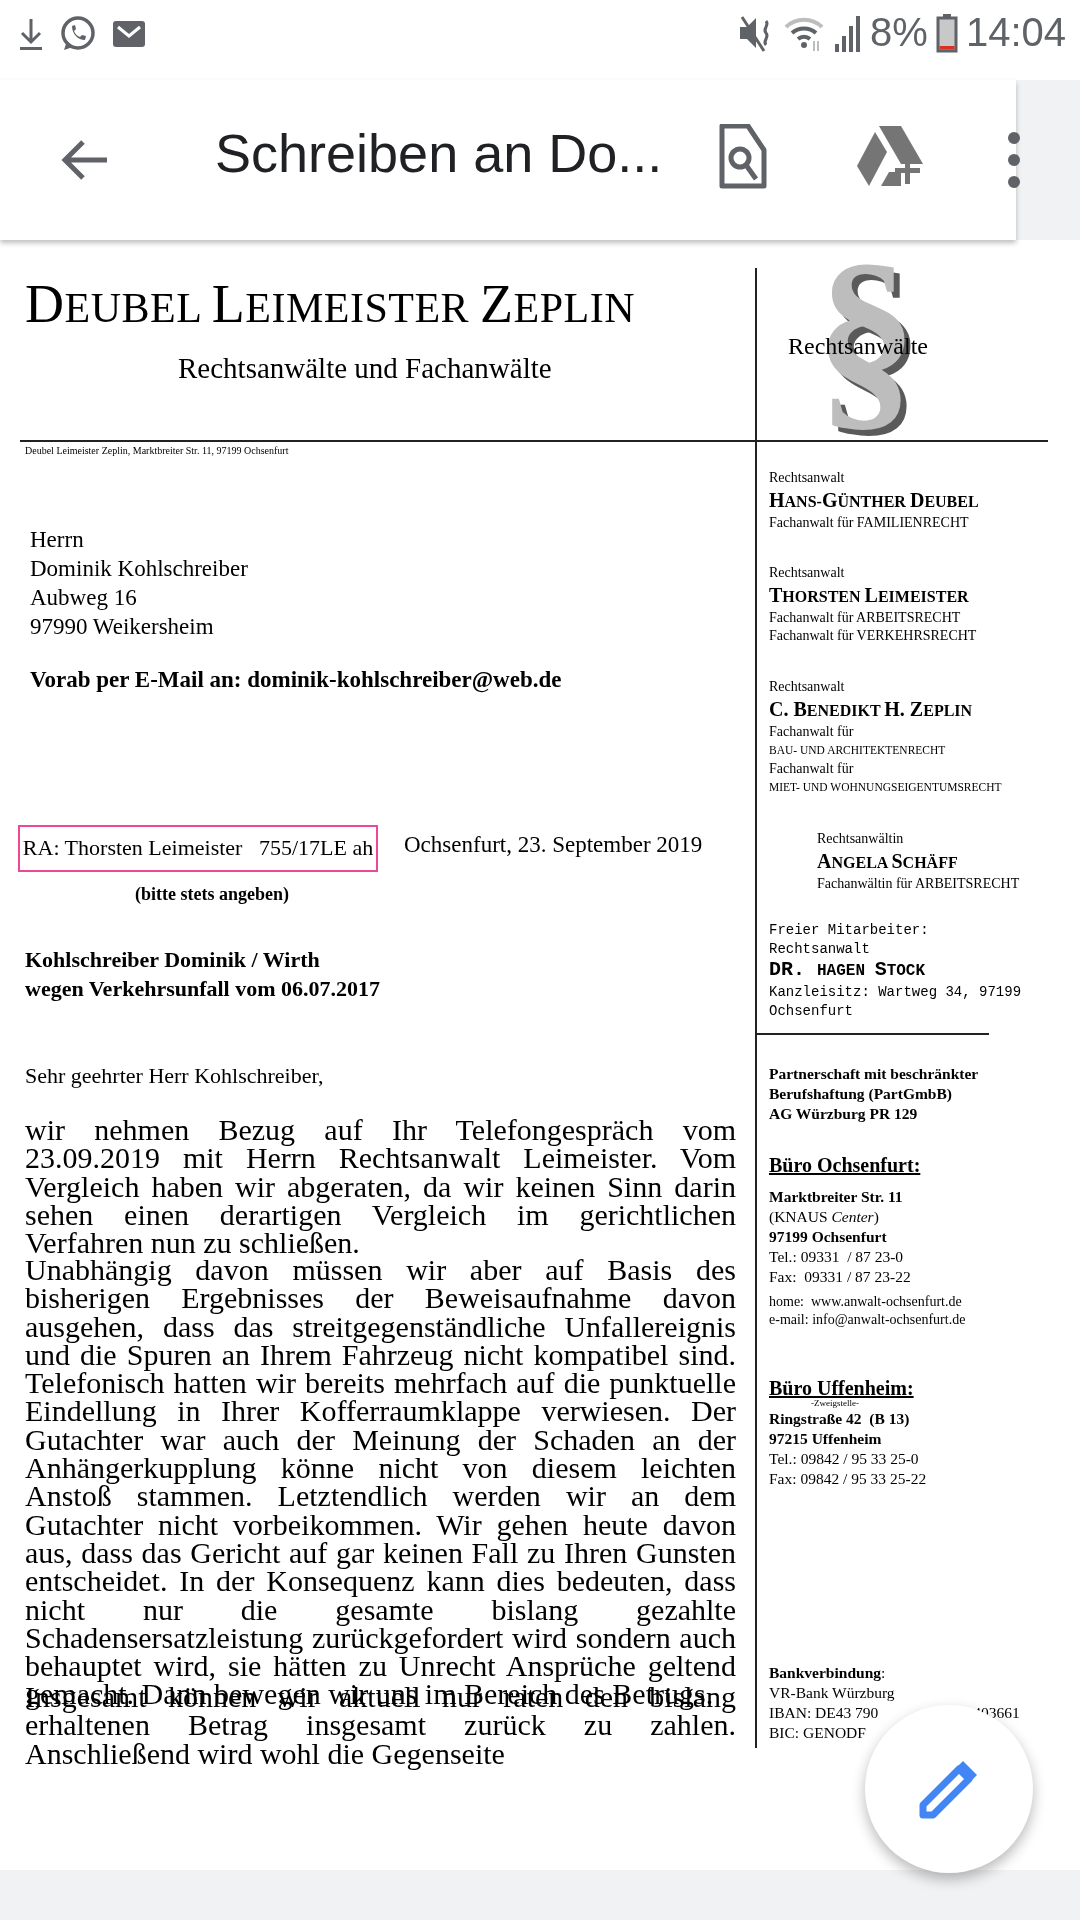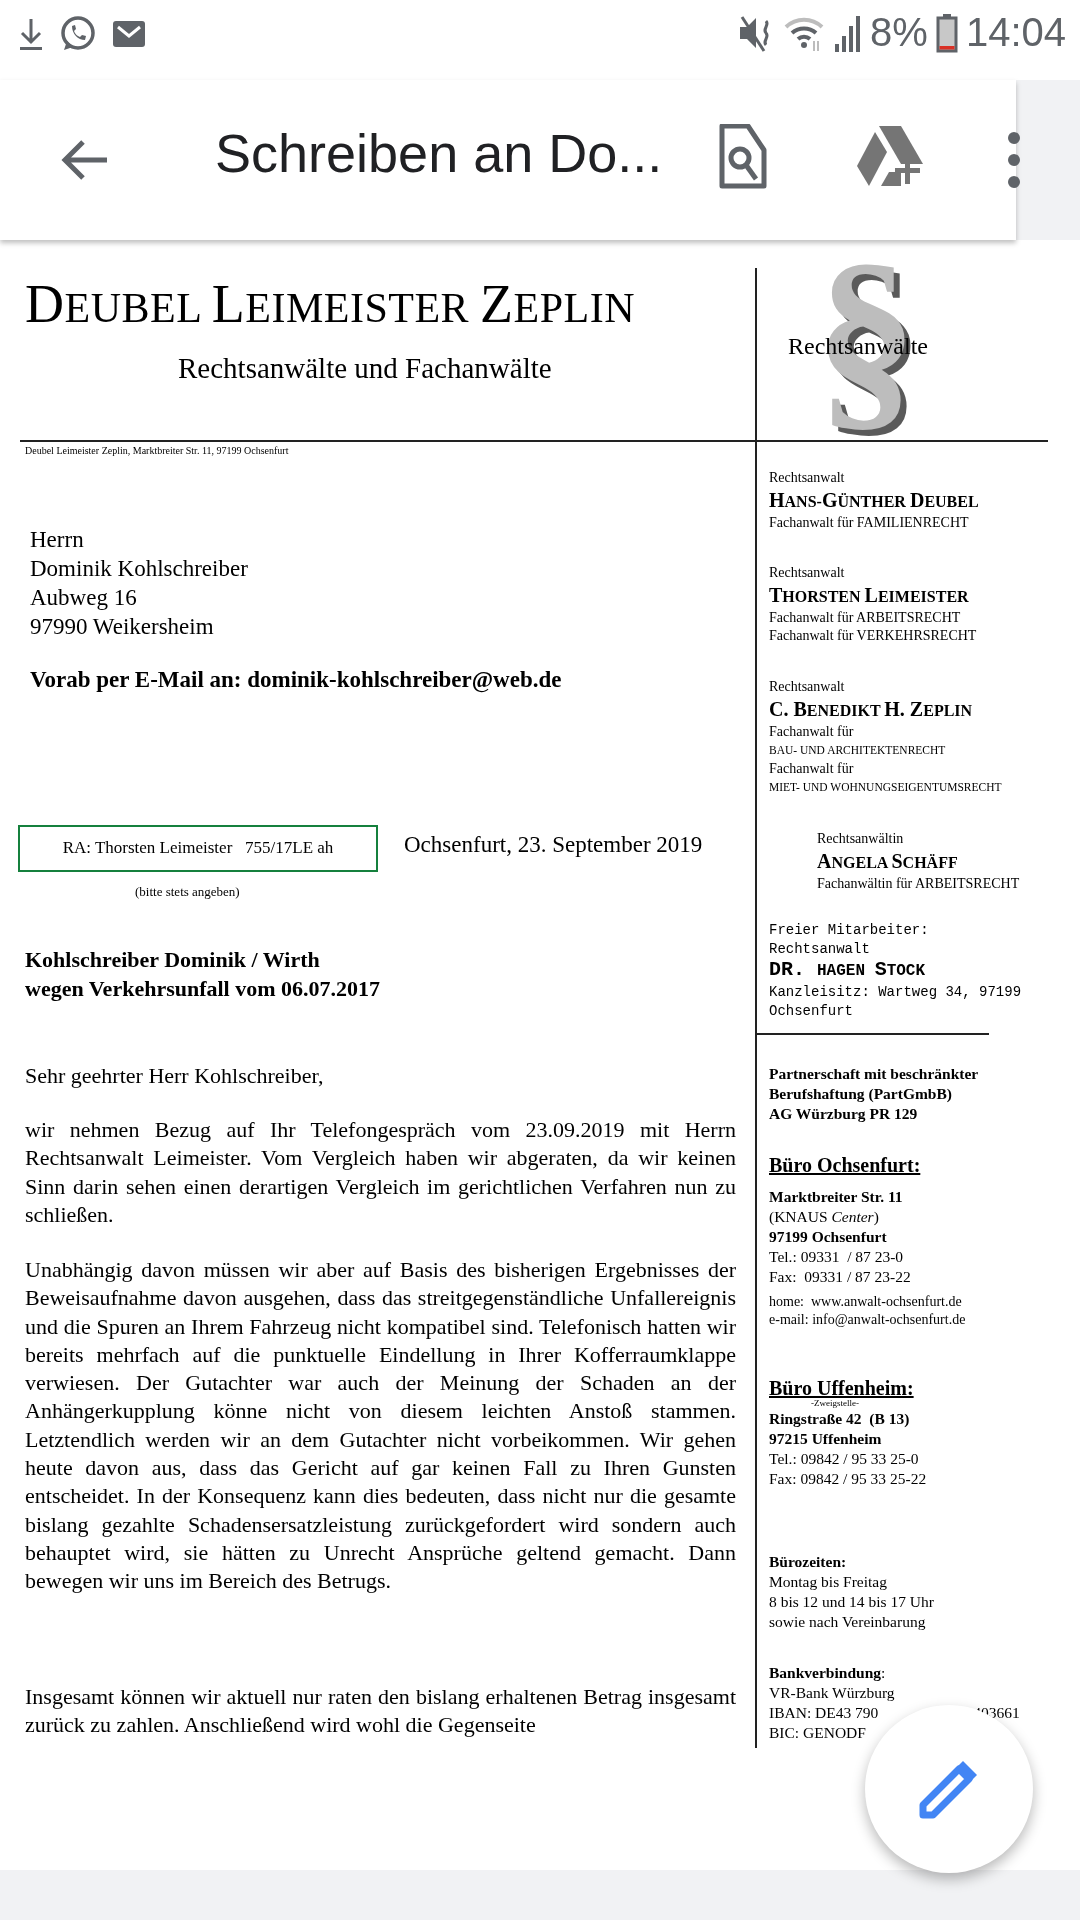--- a/index.html
+++ b/index.html
@@ -19,26 +19,26 @@
   .firm { left:25px; top:33px; font-size:50px; letter-spacing:0.5px; }
   .firm .big { font-size:54px; }
   .firm .sc { font-size:42px; }
   .sub { left:178px; top:112px; font-size:29px; }
   .vline { position:absolute; left:755px; top:28px; width:2px; height:1480px; background:#222; }
   .hline-top { position:absolute; left:20px; top:200px; width:1028px; height:2px; background:#222; }
   .hline-right { position:absolute; left:757px; top:793px; width:232px; height:2px; background:#222; }
   .senderline { left:25px; top:205px; font-size:10px; }
   .addr { left:30px; top:285px; font-size:23px; line-height:29px; white-space:normal; }
   .vorab { left:30px; top:427px; font-size:23px; font-weight:bold; }
-  .refbox { position:absolute; left:18px; top:585px; width:356px; height:43px; border:2px solid #15803d; font-size:17px; text-align:center; line-height:42px; }
-  .bitte { left:135px; top:644px; font-size:13px; }
+  .refbox { position:absolute; left:18px; top:585px; width:356px; height:43px; border:2px solid #ec4899; font-size:22px; text-align:center; line-height:42px; }
+  .bitte { left:135px; top:644px; font-size:18px;font-weight:bold; }
   .date { left:404px; top:592px; font-size:23px; }
   .subject { left:25px; top:705px; font-size:22px; font-weight:bold; line-height:29px; white-space:normal; }
   .salut { left:25px; top:823px; font-size:22px; }
-  .para { position:absolute; left:25px; width:711px; font-size:22px; line-height:28.3px; text-align:justify; text-align-last:auto; }
+  .para { position:absolute; left:25px; width:711px; font-size:30px; line-height:28.3px; text-align:justify; text-align-last:auto; }
   .p1 { top:876px; }
   .p2 { top:1016px; }
   .p3 { top:1443px; }
   .rcol { position:absolute; left:769px; width:300px; font-size:14px; line-height:18.5px; }
   .rcol .role { font-size:14px; }
   .rcol .name { font-size:20px; font-weight:bold; line-height:24px; }
   .rcol .name .s { font-size:16px; }
   .rcol .smallc { font-size:11.5px; }
   .bold { font-weight:bold; }
   .ul { text-decoration:underline; font-weight:bold; font-size:20px; }
@@ -211,26 +211,20 @@
 
   <div class="rcol" style="top:1138px; font-size:15.5px; line-height:20px;">
     <div class="ul">Büro Uffenheim:</div>
     <div style="font-size:9px; line-height:11px; padding-left:42px;">-Zweigstelle-</div>
     <div class="bold" style="white-space:pre;">Ringstraße 42  (B 13)</div>
     <div class="bold">97215 Uffenheim</div>
     <div>Tel.: 09842 / 95 33 25-0</div>
     <div>Fax: 09842 / 95 33 25-22</div>
   </div>
 
-  <div class="rcol" style="top:1312px; font-size:15.5px; line-height:20px;">
-    <div class="bold">Bürozeiten:</div>
-    <div>Montag bis Freitag</div>
-    <div>8 bis 12 und 14 bis 17 Uhr</div>
-    <div>sowie nach Vereinbarung</div>
-  </div>
 
   <div class="rcol" style="top:1423px; font-size:15.5px; line-height:20px;">
     <div><span class="bold">Bankverbindung</span><span>:</span></div>
     <div>VR-Bank Würzburg</div>
     <div><span>IBAN: DE43 790</span><span style="display:inline-block; width:95px;"></span><span>403661</span></div>
     <div>BIC: GENODF</div>
   </div>
 </div>
 
 <div class="fab">

